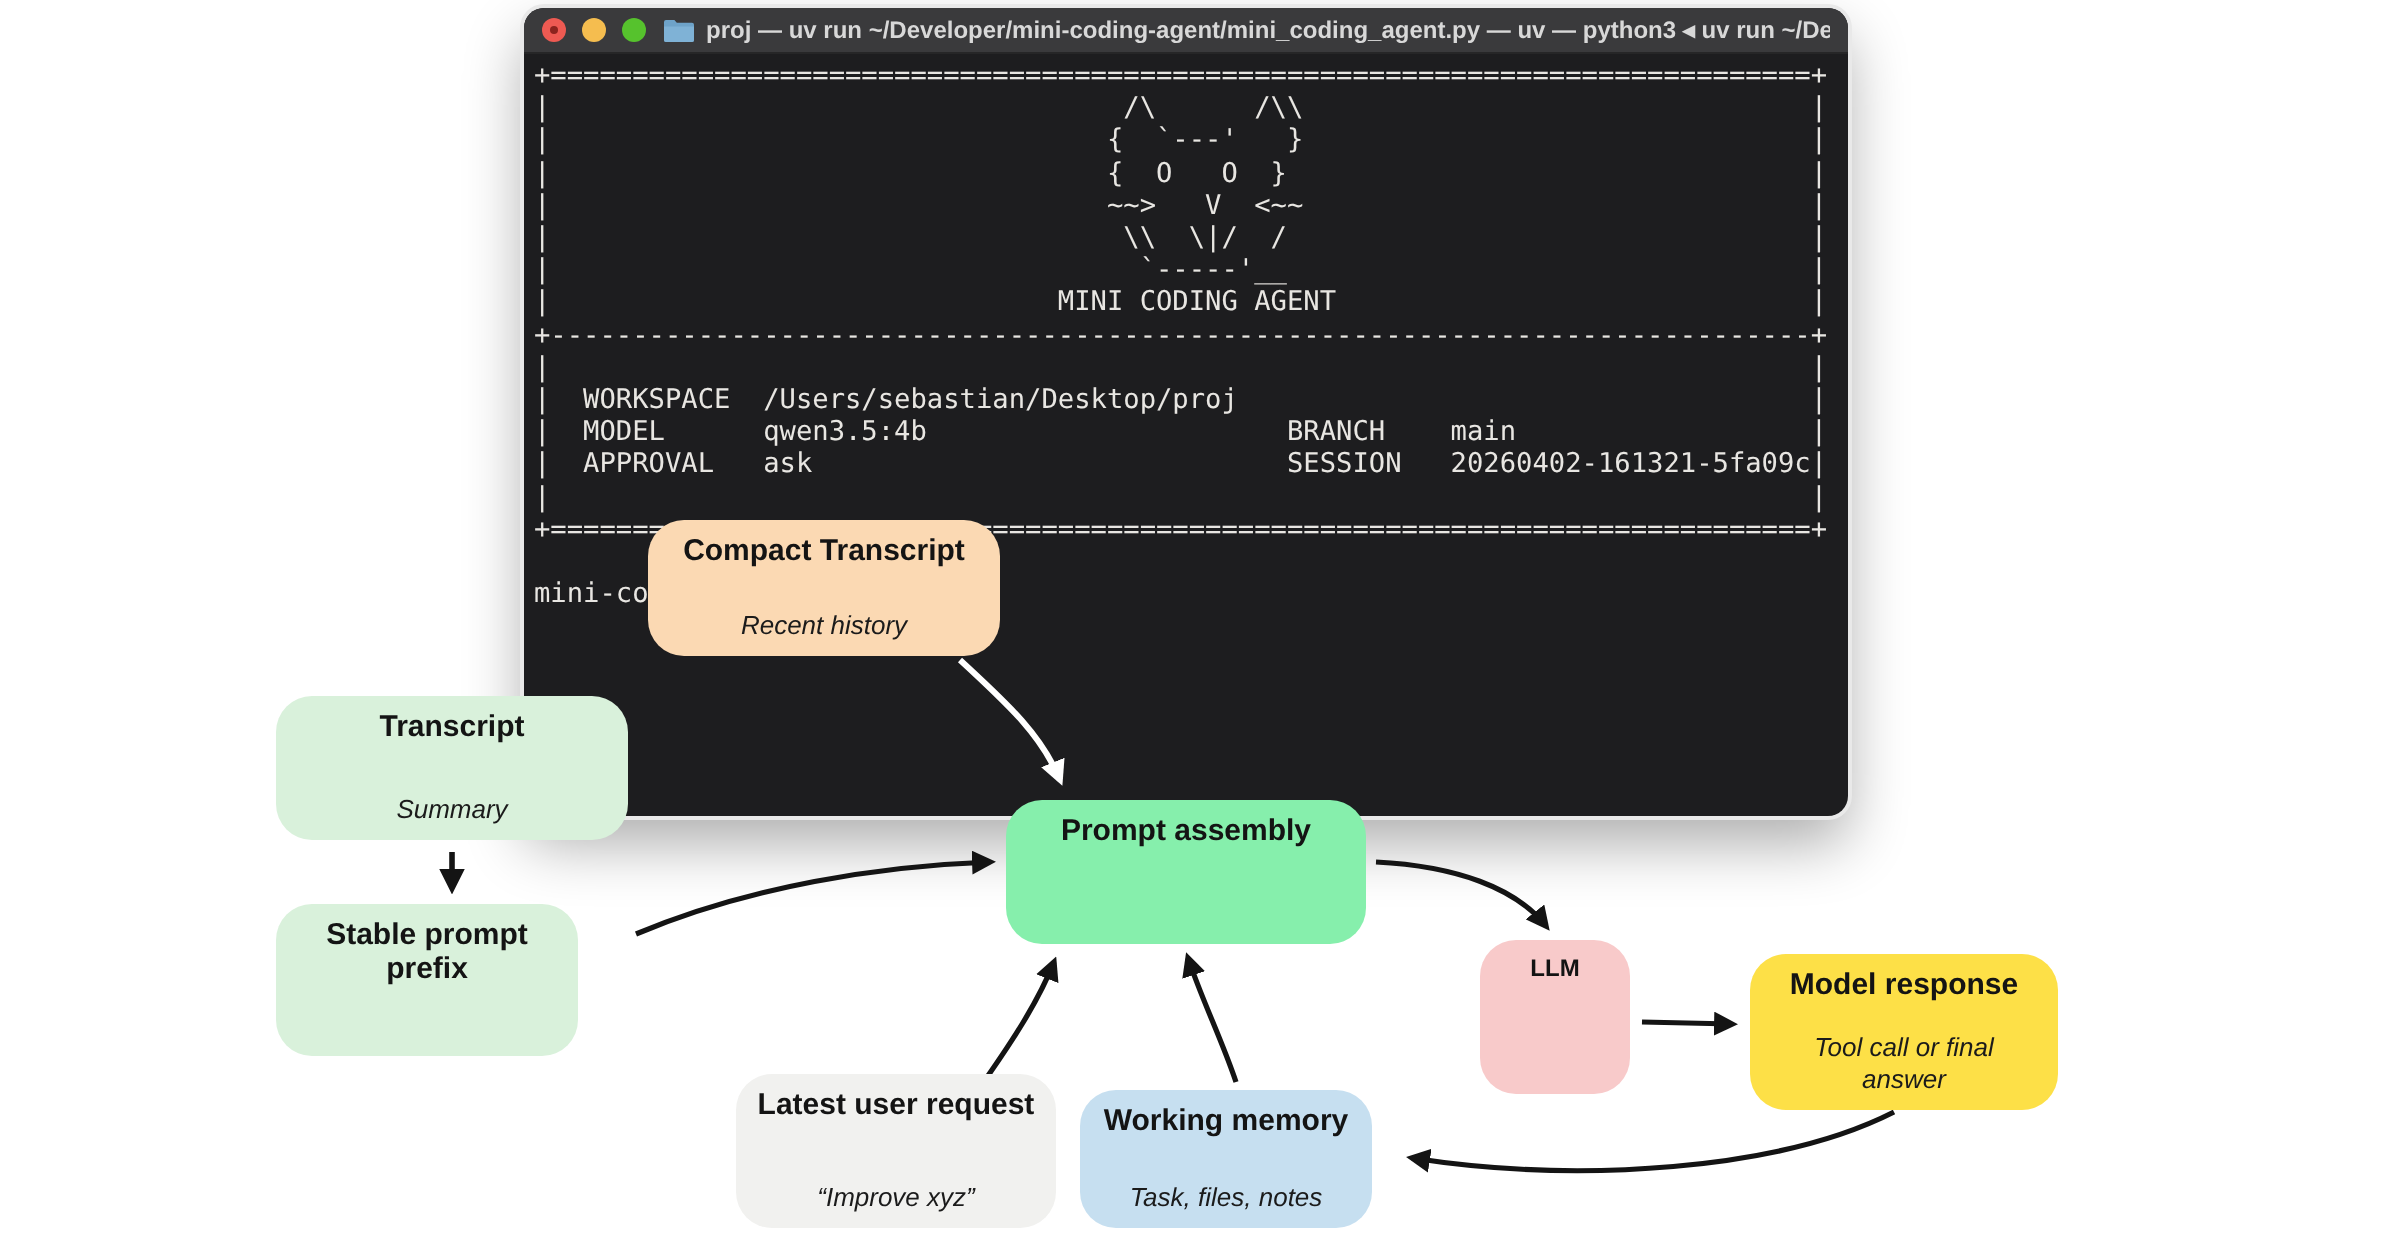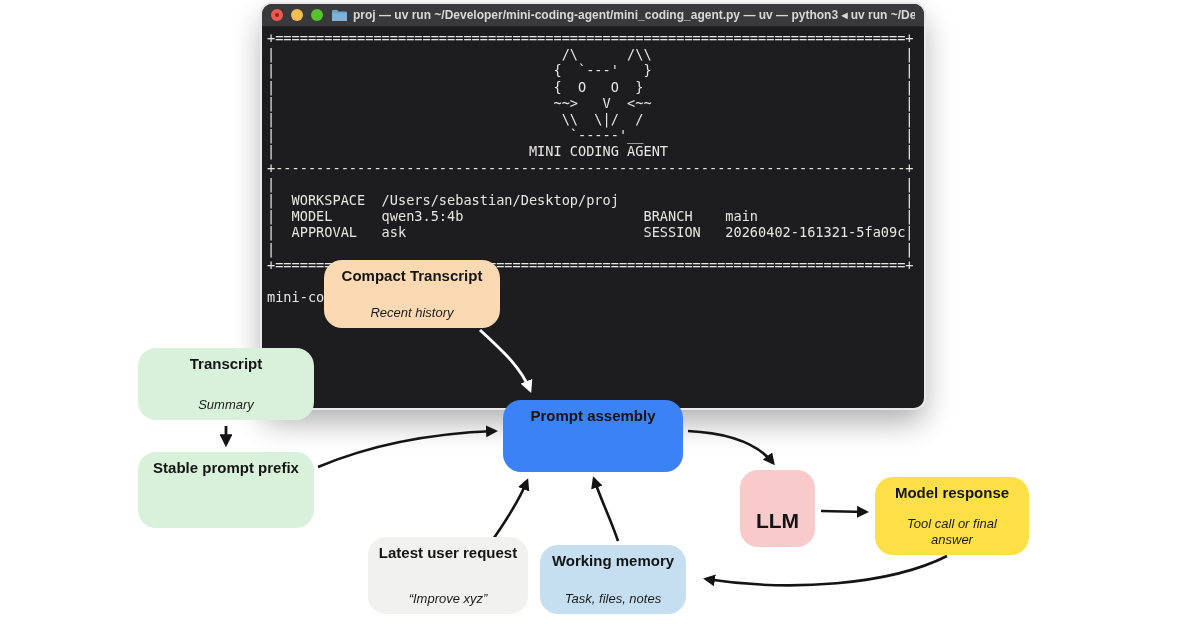--- a/index.html
+++ b/index.html
@@ -36,24 +36,24 @@
   
   .box{
     position:absolute;z-index:10;border-radius:18px;box-sizing:border-box;
     display:flex;flex-direction:column;align-items:center;justify-content:space-between;
     text-align:center;padding:8px 10px;gap:7px;
   }
   .box .t{font-weight:bold;font-size:15px;color:#141414;line-height:1.12;}
   .box .s{font-style:italic;font-size:13px;color:#1b1b1b;line-height:1.18;}
   .box-compact{left:324px;top:260px;width:176px;height:68px;background:#fbd9b3;}
   .box-workspace{left:138px;top:348px;width:176px;height:72px;background:#d9f1db;}
-  .box-stable{left:138px;top:452px;width:176px;height:76px;background:#d9f1db;}
-  .box-assembly{left:503px;top:400px;width:180px;height:72px;background:#3b82f6;}
+  .box-stable{left:138px;top:452px;width:151px;height:76px;background:#d9f1db;}
+  .box-assembly{left:503px;top:400px;width:180px;height:72px;background:#86efac;}
   .box-llm{left:740px;top:470px;width:75px;height:77px;background:#f8caca;}
-  .box-llm .t{font-size:21px;margin-top:31px;}
+  .box-llm .t{font-size:12px;}
   .box-model{left:875px;top:477px;width:154px;height:78px;background:#fde047;}
   .box-latest{left:332px;top:537px;width:160px;height:77px;background:#f1f1ef;margin-left:36px;}
   .box-memory{left:540px;top:545px;width:146px;height:69px;background:#c6dff0;}
   
   .arrows{position:absolute;left:0;top:0;width:1200px;height:630px;z-index:5;pointer-events:none;}
 </style>
 </head>
 <body>
 
 <div class="terminal-window">

